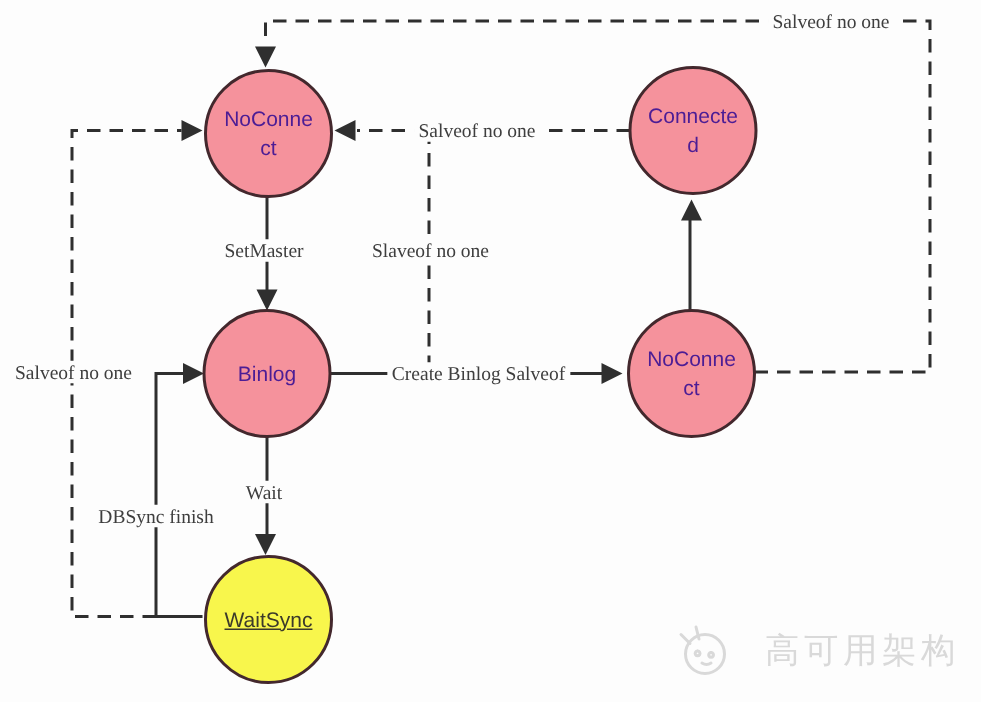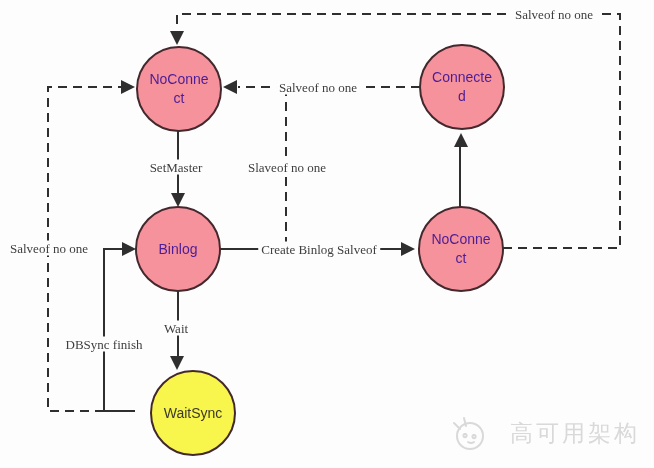--- a/index.html
+++ b/index.html
@@ -120,21 +120,21 @@
   </div>
   <div class="state pink" style="left:419px; top:44px;">
     <span class="st-label">Connected</span>
   </div>
   <div class="state pink" style="left:135px; top:206px;">
     <span class="st-label">Binlog</span>
   </div>
   <div class="state pink" style="left:418px; top:206px;">
     <span class="st-label">NoConnect</span>
   </div>
-  <div class="state yellow" style="left:150px; top:370px;">
+  <div class="state yellow" style="left:136px; top:370px;text-decoration:underline;">
     <span class="st-label">WaitSync</span>
   </div>
 
   <div class="edge-label" style="left:176px; top:167px;text-align:center;">SetMaster</div>
   <div class="edge-label" style="left:176px; top:328px;">Wait</div>
   <div class="edge-label" style="left:319px; top:249px;">Create Binlog Salveof</div>
   <div class="edge-label" style="left:104px; top:344px;">DBSync finish</div>
   <div class="edge-label" style="left:49px; top:248px;">Salveof no one</div>
   <div class="edge-label" style="left:318px; top:87px;">Salveof no one</div>
   <div class="edge-label" style="left:287px; top:167px;">Slaveof no one</div>

